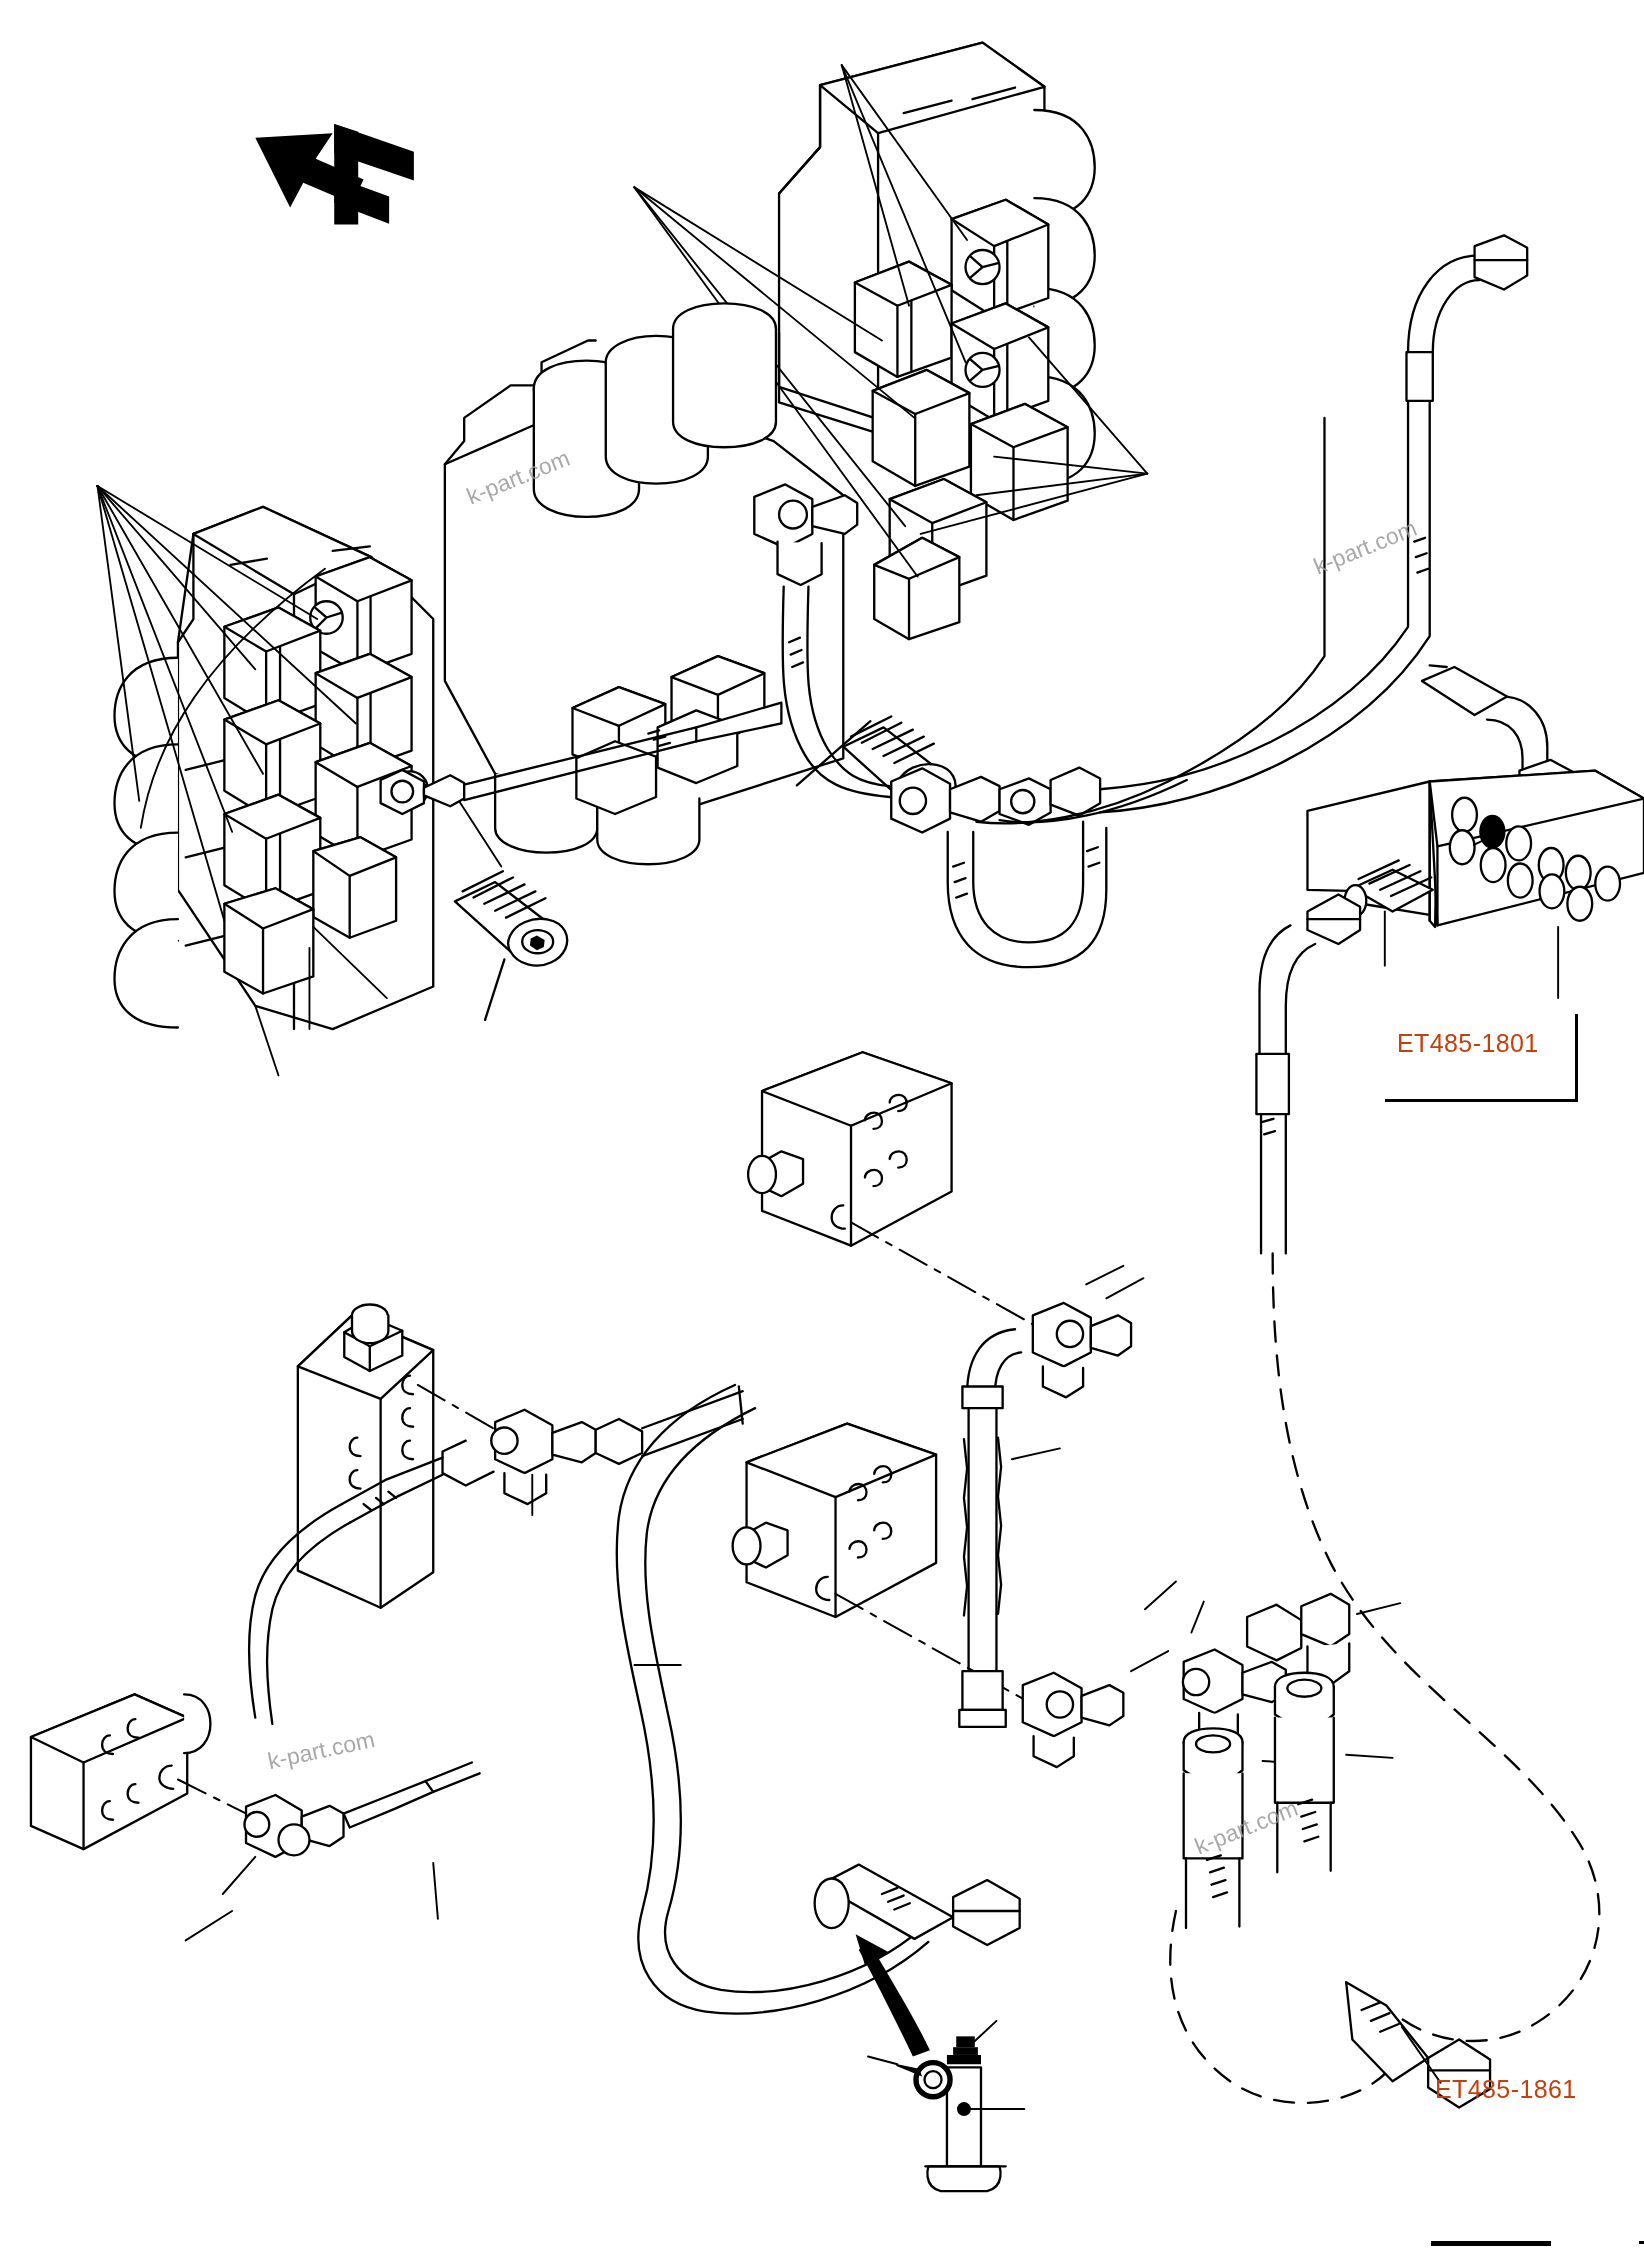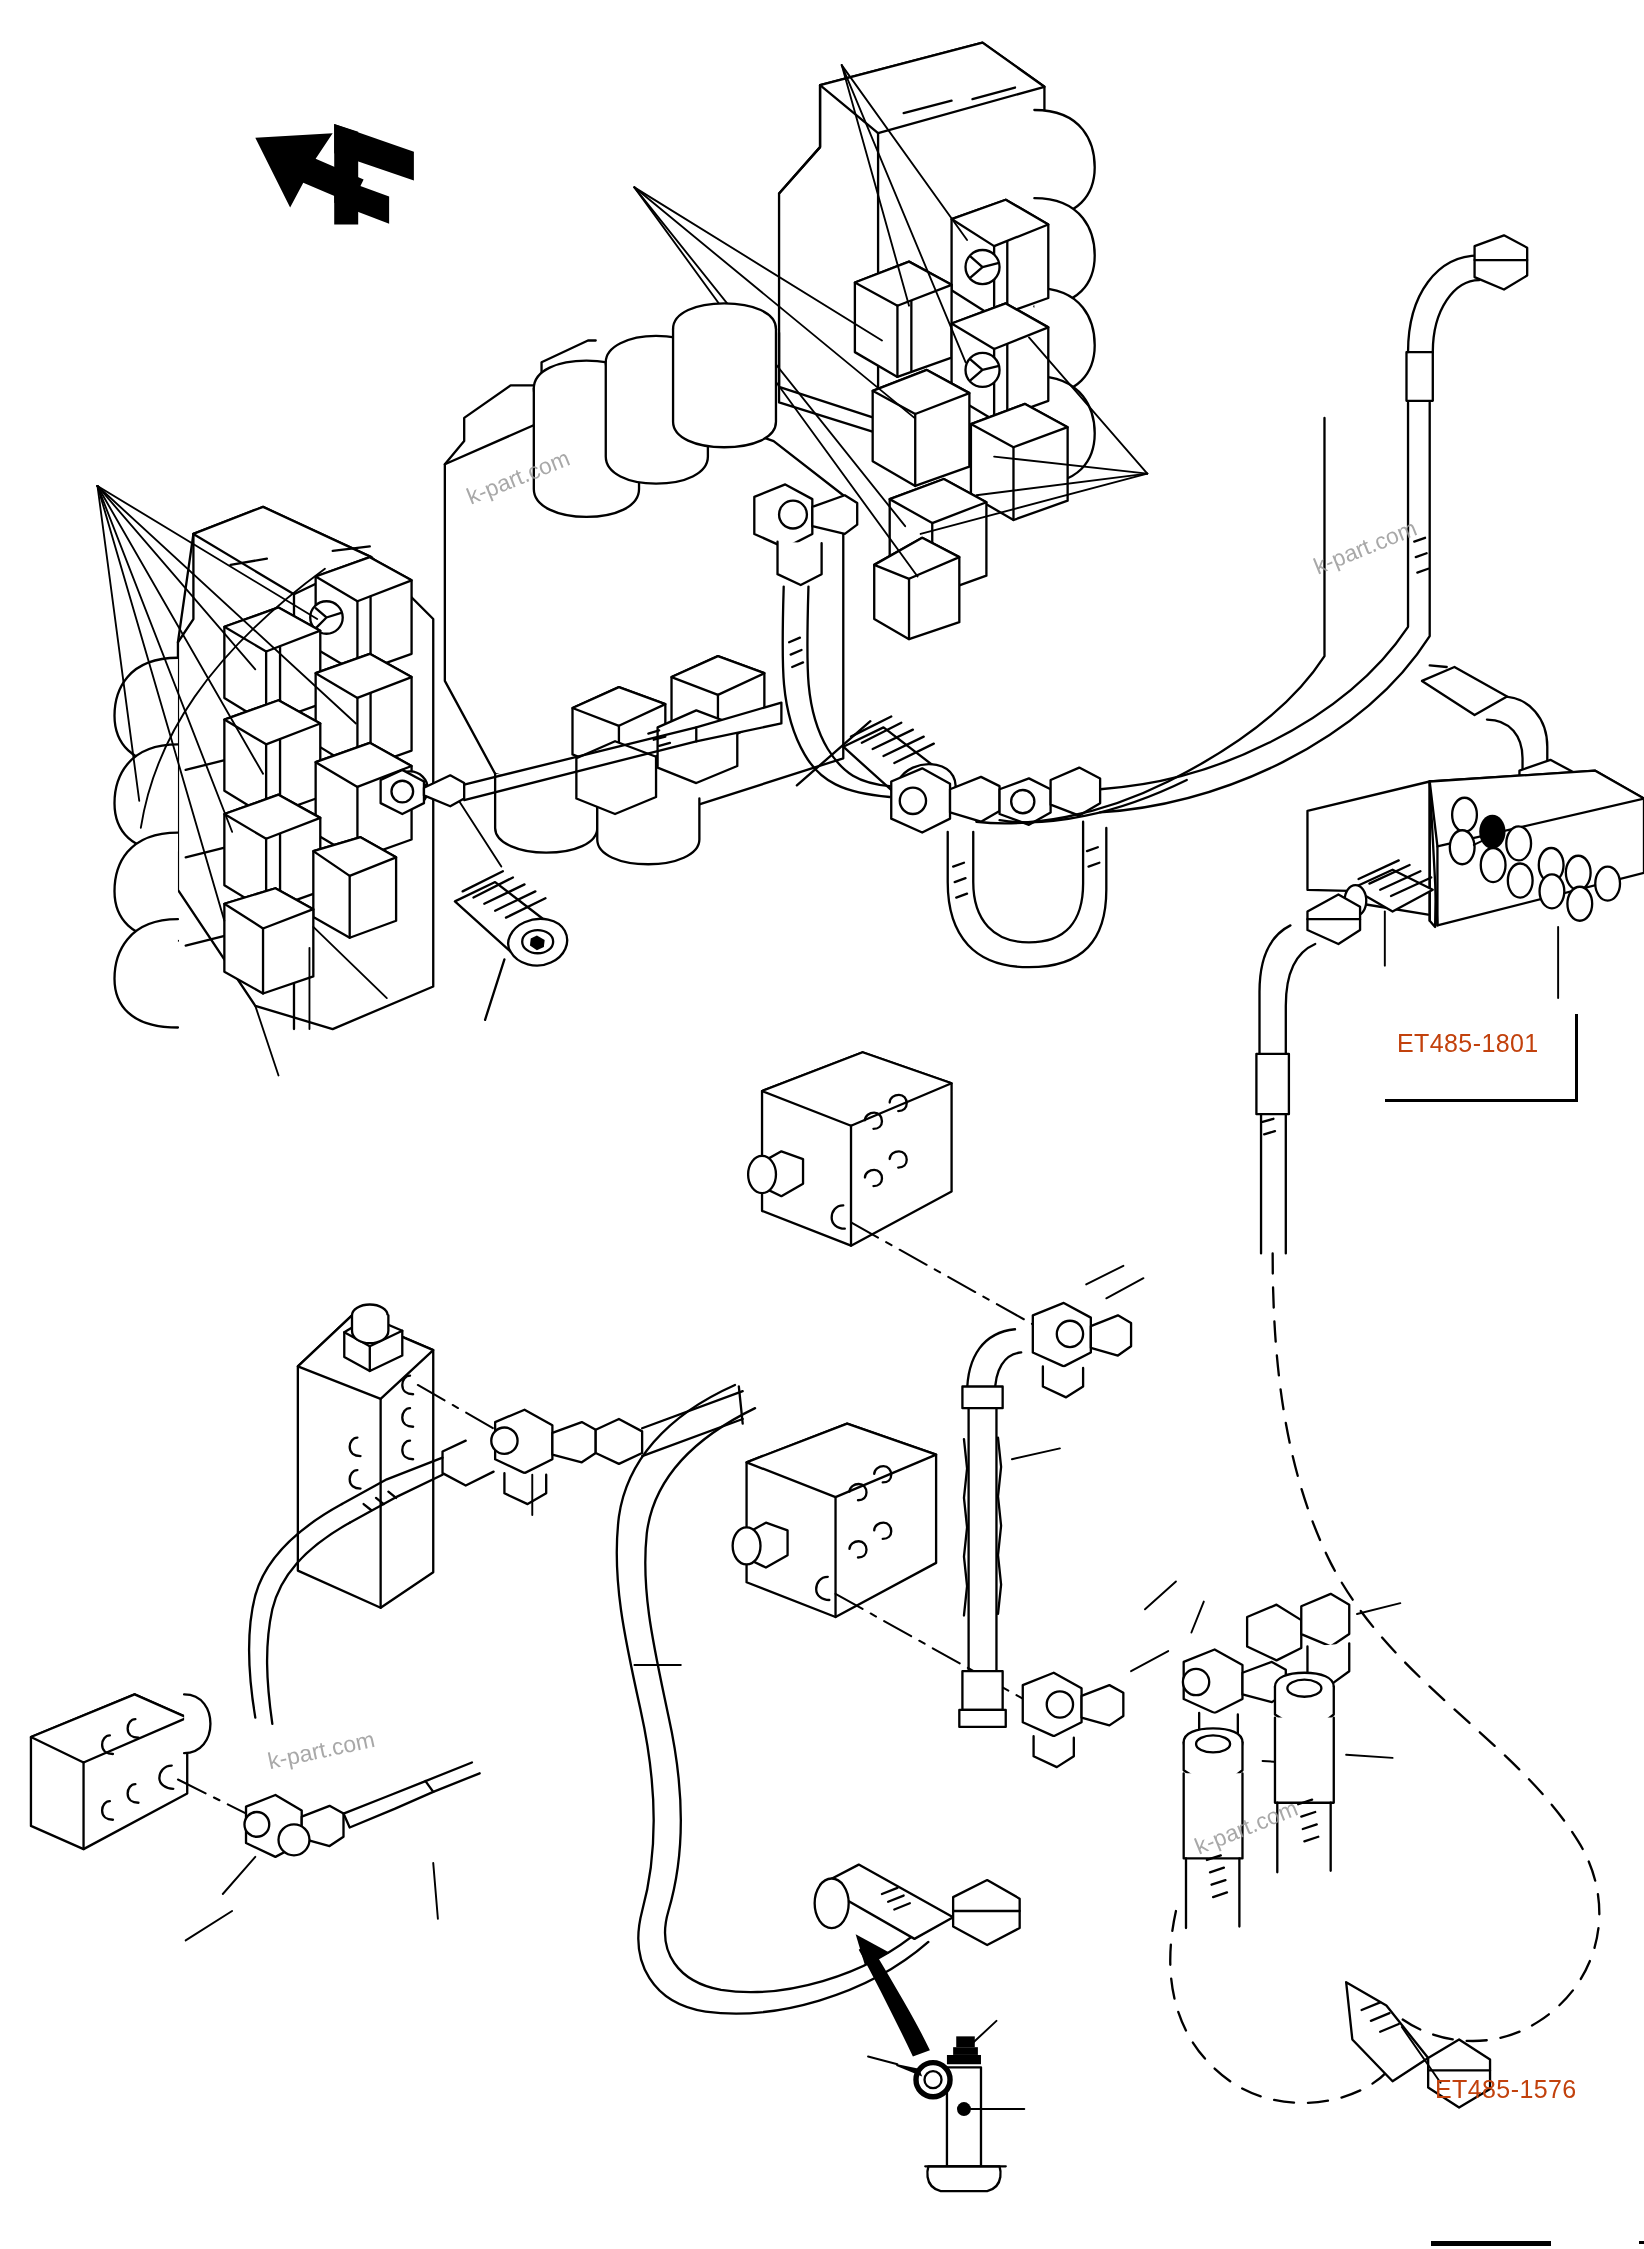--- a/index.html
+++ b/index.html
@@ -548,21 +548,21 @@
     <path d="M560 2408 L566 2480"></path>
     <path d="M300 2470 L240 2508"></path>
     <path d="M1404 1660 L1452 1636"></path>
   </g>
 
 </svg>
 
 <div class="lbl" style="left:1397px;top:1029px;">ET485-1801</div>
 <div style="position:absolute;left:1385px;top:1014px;width:190px;height:85px;border-right:3.9px solid #000;border-bottom:3.9px solid #000;"></div>
 
-<div class="lbl" style="left:1435px;top:2075px;">ET485-1576</div>
+<div class="lbl" style="left:1435px;top:2075px;">ET485-1861</div>
 
 <div class="wm" style="left:464px;top:464px;transform:rotate(-22deg);">k-part.com</div>
 <div class="wm" style="left:1311px;top:534px;transform:rotate(-22deg);">k-part.com</div>
 <div class="wm" style="left:267px;top:1737px;transform:rotate(-12deg);">k-part.com</div>
 <div class="wm" style="left:1192px;top:1814px;transform:rotate(-22deg);">k-part.com</div>
 
 <div class="botbar" style="left:1431px;top:2241px;width:120px;height:5.4px;"></div>
 <div class="botbar" style="left:1639px;top:2241px;width:5.4px;height:3.1px;"></div>
 
 </div>

